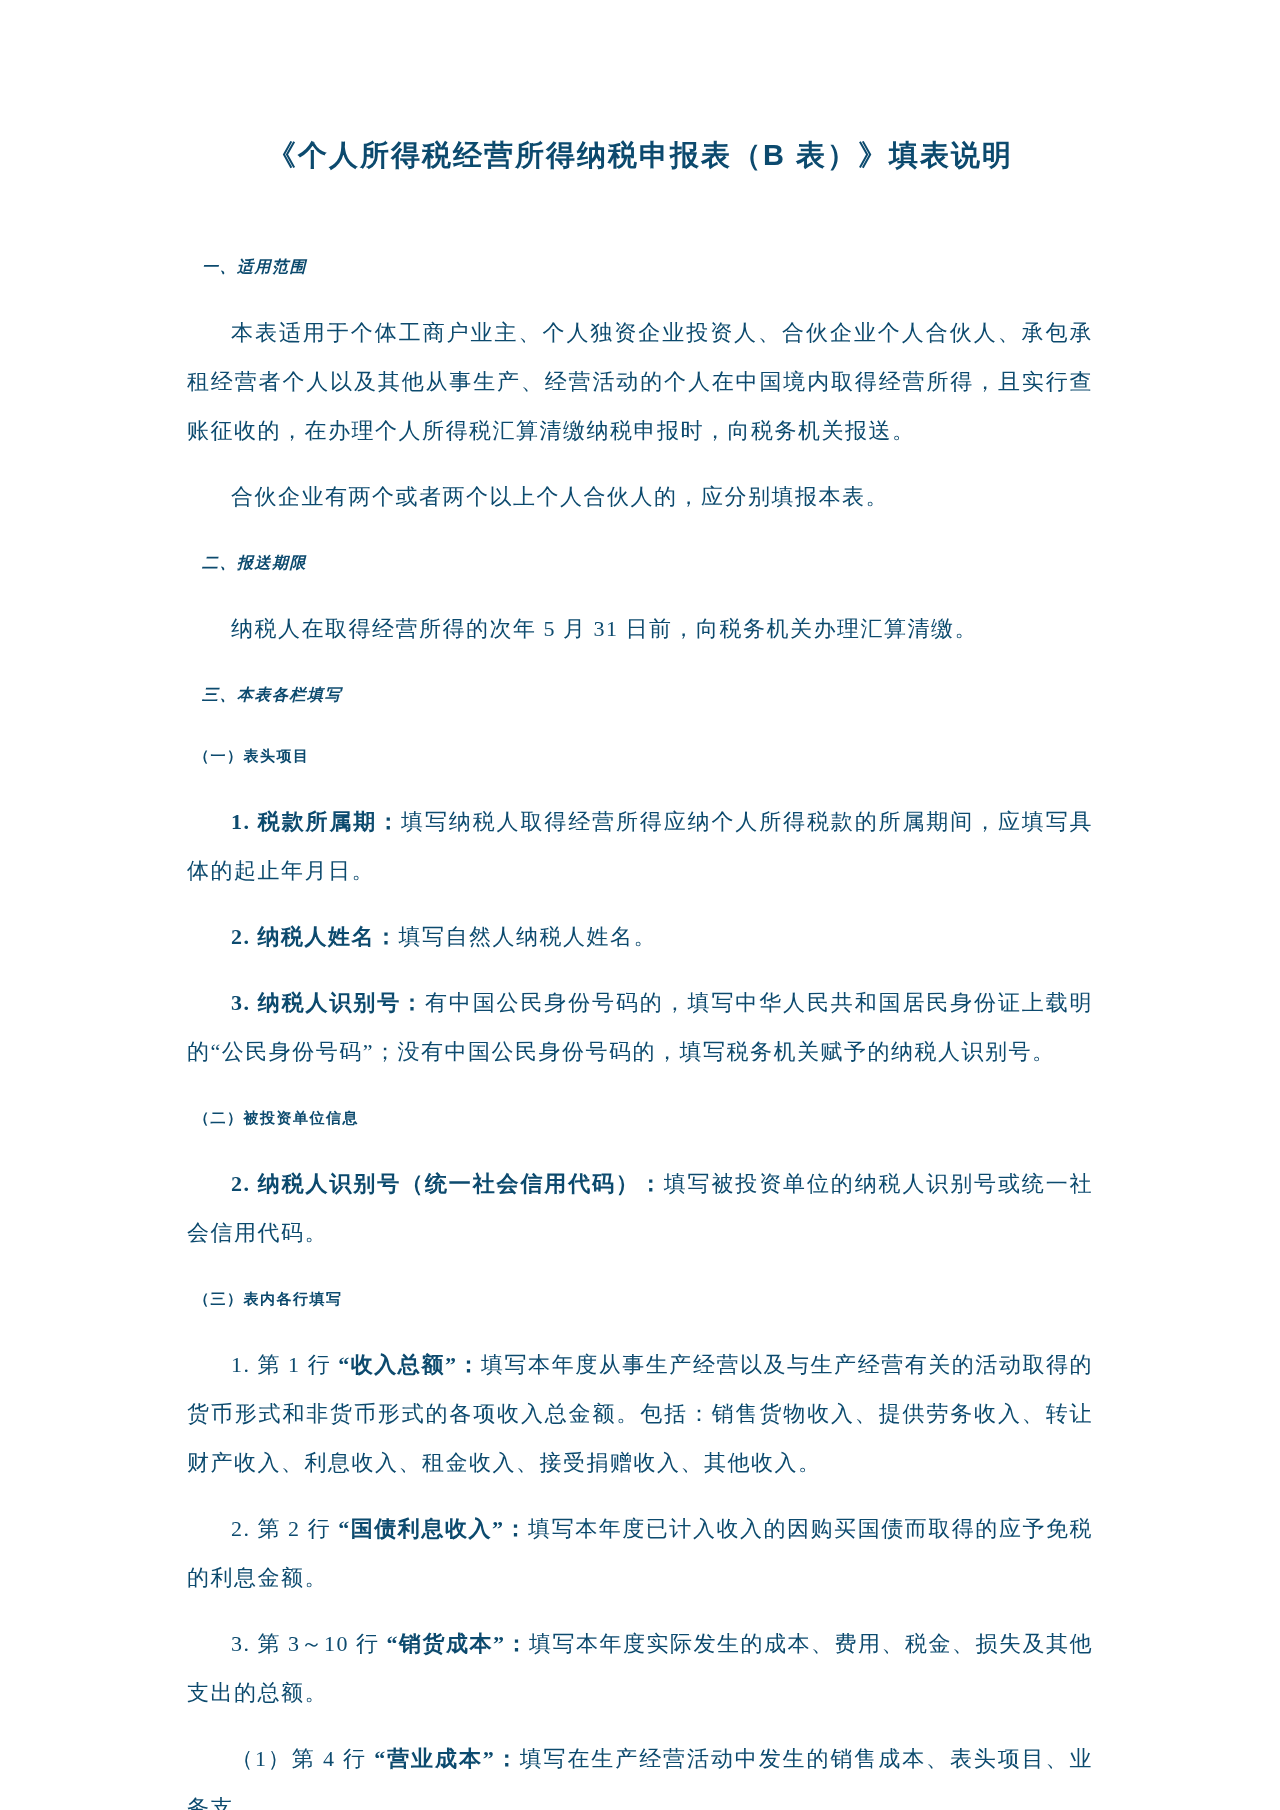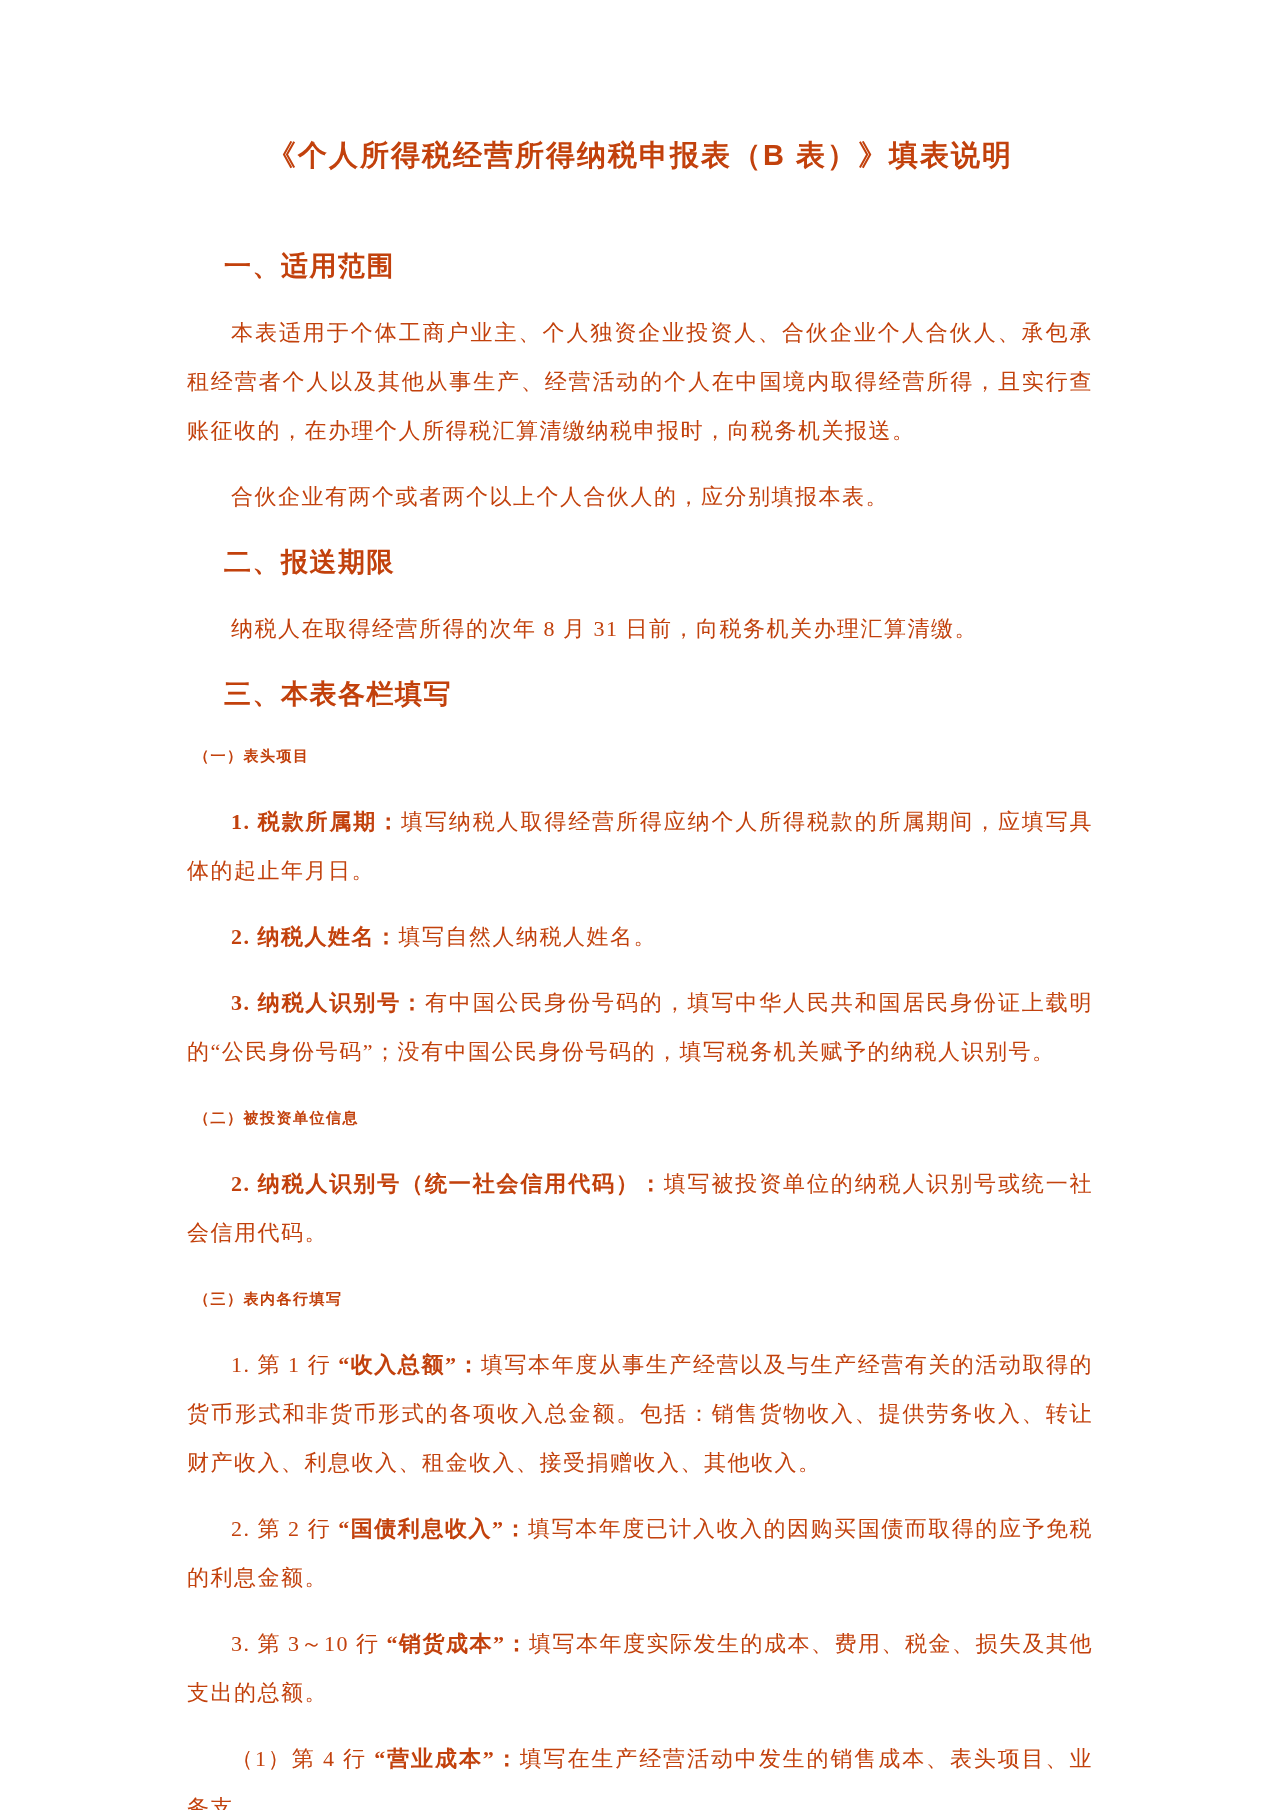--- a/index.html
+++ b/index.html
@@ -8,40 +8,41 @@
     background: #ffffff;
   }
   .page {
     position: relative;
     width: 1280px;
     height: 1810px;
     margin: 0 auto;
     background: #ffffff;
     padding: 133px 170px 0 170px;
     font-family: "Liberation Serif", "DejaVu Serif", serif;
-    color: #c2410c;
+    color: #0c4a6e;
     overflow: hidden;
   }
   .title {
     font-family: "Liberation Sans", "DejaVu Sans", sans-serif;
     font-weight: 700;
     font-size: 29px;
     line-height: 44px;
     letter-spacing: 2px;
     text-align: center;
     margin: 0 0 65px 0;
   }
   .h2 {
     font-family: "Liberation Sans", "DejaVu Sans", sans-serif;
     font-weight: 700;
-    font-size: 27px;
+    font-size: 16px;
     line-height: 49px;
     letter-spacing: 1.5px;
     margin: 0;
     text-indent: 2em;
+    font-style: italic;
   }
   .h3 {
     font-family: "Liberation Sans", "DejaVu Sans", sans-serif;
     font-weight: 700;
     font-size: 15px;
     line-height: 49px;
     letter-spacing: 1.5px;
     margin: 12px 0 16px 0;
     text-indent: 1.6em;
   }
@@ -67,21 +68,21 @@
 
 <div class="page">
 
   <h1 class="title">《个人所得税经营所得纳税申报表（B 表）》填表说明</h1>
 
   <h2 class="h2">一、适用范围</h2>
   <p class="body">本表适用于个体工商户业主、个人独资企业投资人、合伙企业个人合伙人、承包承租经营者个人以及其他从事生产、经营活动的个人在中国境内取得经营所得，且实行查账征收的，在办理个人所得税汇算清缴纳税申报时，向税务机关报送。</p>
   <p class="body">合伙企业有两个或者两个以上个人合伙人的，应分别填报本表。</p>
 
   <h2 class="h2">二、报送期限</h2>
-  <p class="body">纳税人在取得经营所得的次年 8 月 31 日前，向税务机关办理汇算清缴。</p>
+  <p class="body">纳税人在取得经营所得的次年 5 月 31 日前，向税务机关办理汇算清缴。</p>
 
   <h2 class="h2">三、本表各栏填写</h2>
 
   <h3 class="h3">（一）表头项目</h3>
   <p class="body"><span class="lead">1. 税款所属期：</span><span>填写纳税人取得经营所得应纳个人所得税款的所属期间，应填写具体的起止年月日。</span></p>
   <p class="body"><span class="lead">2. 纳税人姓名：</span><span>填写自然人纳税人姓名。</span></p>
   <p class="body"><span class="lead">3. 纳税人识别号：</span><span>有中国公民身份号码的，填写中华人民共和国居民身份证上载明的“公民身份号码”；没有中国公民身份号码的，填写税务机关赋予的纳税人识别号。</span></p>
 
   <h3 class="h3">（二）被投资单位信息</h3>
   <p class="body"><span class="lead">2. 纳税人识别号（统一社会信用代码）：</span><span>填写被投资单位的纳税人识别号或统一社会信用代码。</span></p>

